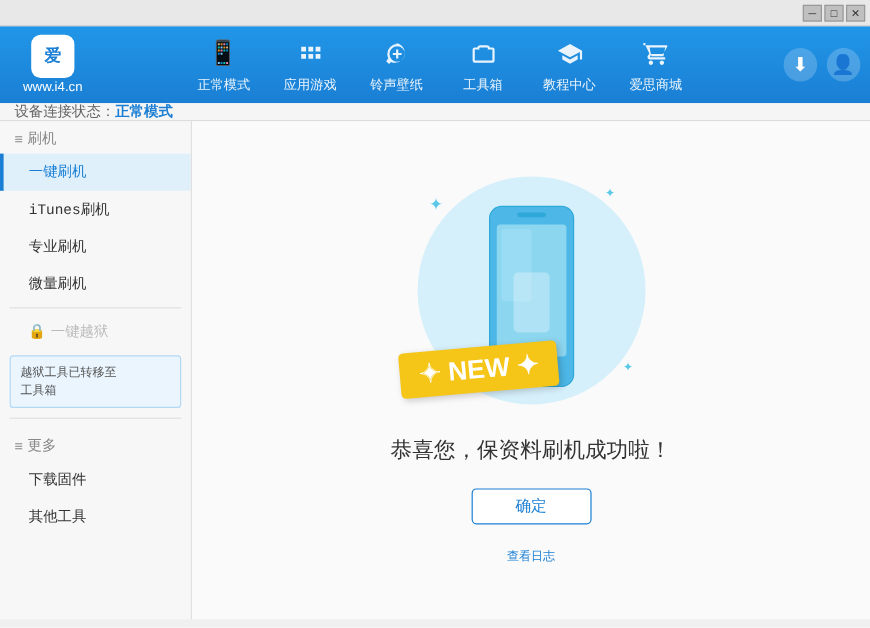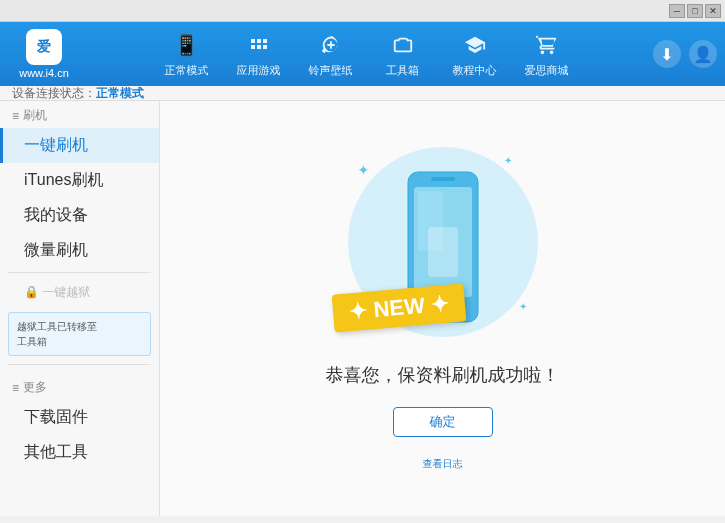--- a/index.html
+++ b/index.html
@@ -126,24 +126,25 @@
     .sidebar-section-title {
       display: flex;
       align-items: center;
       padding: 6px 12px 4px 12px;
       color: #888;
       font-size: 12px;
       gap: 4px;
     }
     .sidebar-item {
       padding: 7px 12px 7px 24px;
-      font-size: 16px;
+      font-size: 12px;
       color: #333;
       cursor: pointer;
       white-space: nowrap;
+      font-family: Liberation Mono, monospace;
     }
     .sidebar-item.active {
       background: #e0f0fb;
       color: #1a7fd4;
       border-left: 3px solid #1a7fd4;
       padding-left: 21px;
     }
     .sidebar-disabled {
       padding: 7px 12px 7px 24px;
       font-size: 12px;
@@ -327,21 +328,21 @@
       <span>≡</span>
       <span>刷机</span>
     </div>
     <div class="sidebar-item active">
       <span>一键刷机</span>
     </div>
     <div class="sidebar-item">
       <span>iTunes刷机</span>
     </div>
     <div class="sidebar-item">
-      <span>我的设备</span>
+      <span>专业刷机</span>
     </div>
     <div class="sidebar-item">
       <span>微量刷机</span>
     </div>
     <div class="divider"></div>
     <div class="sidebar-disabled">
       <span>🔒</span>
       <span>一键越狱</span>
     </div>
     <div class="sidebar-notice">

